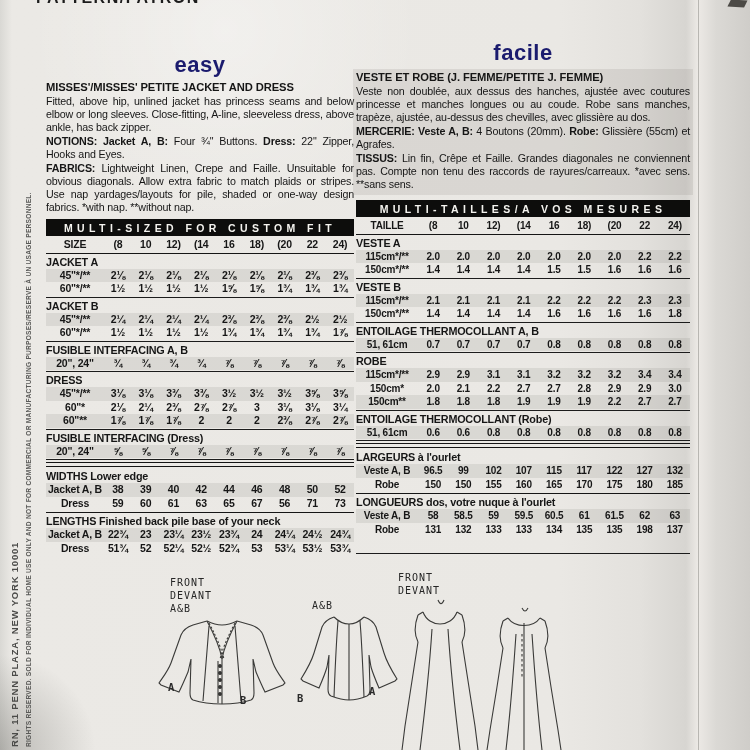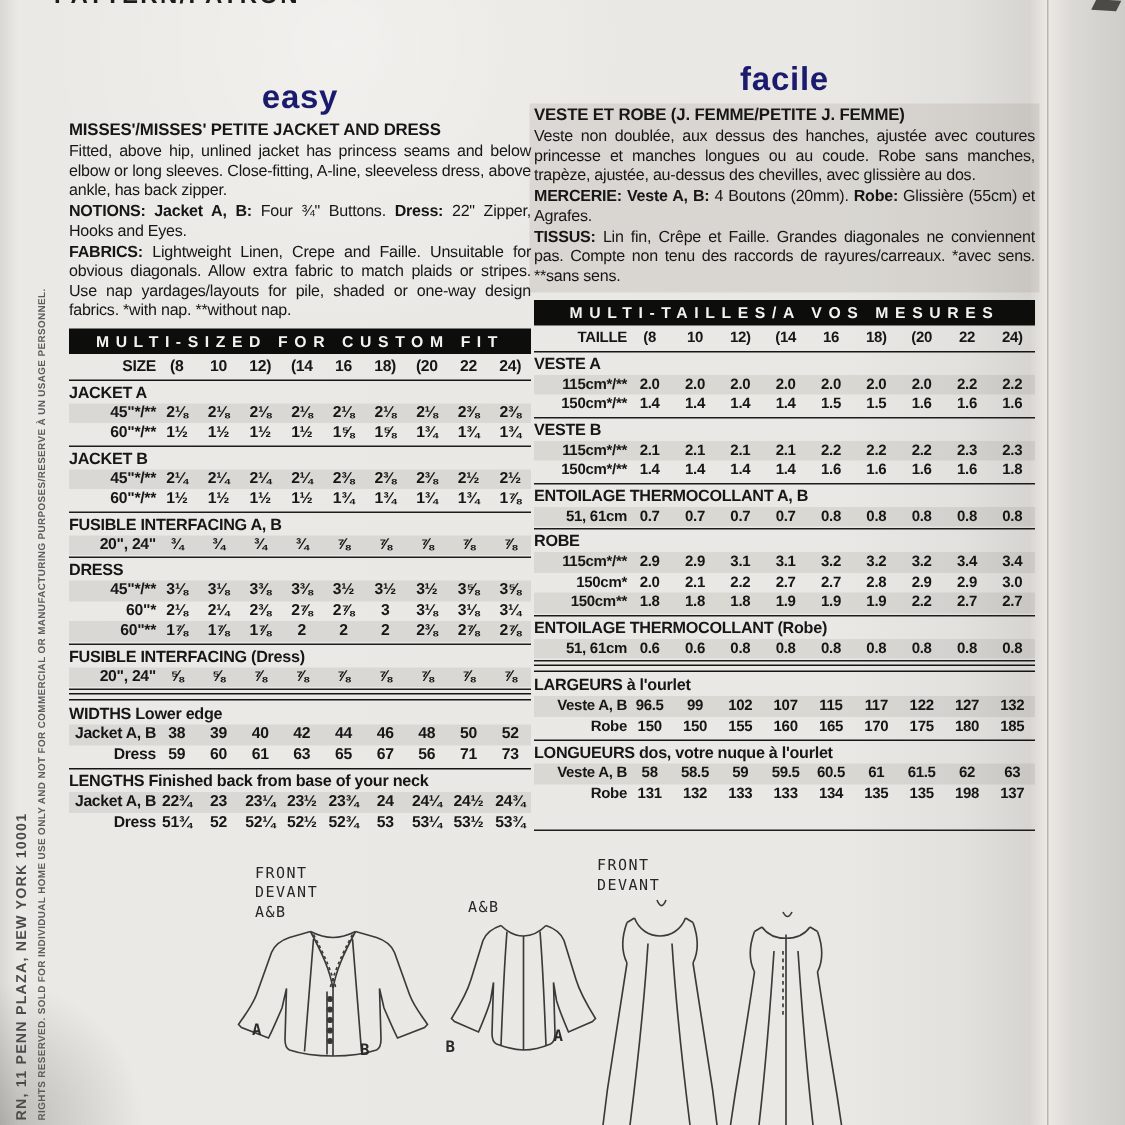--- a/index.html
+++ b/index.html
@@ -24,21 +24,21 @@
   .body-text{font-size:10.7px;line-height:13px;margin:0 0 1px;text-align:justify;letter-spacing:-.15px;}
   .b{font-weight:800;}
   .fr-panel{background:rgba(128,125,117,.16);padding:2px 3px 3px;margin:0 -3px 2px;}
 
   .table-bar{background:#0d0d0c;color:#f4f3ef;font-weight:700;font-size:10.5px;height:17px;
     display:flex;align-items:center;justify-content:center;letter-spacing:4.4px;margin-top:5px;}
   .t-row{display:grid;grid-template-columns:var(--lab) repeat(9,1fr);align-items:baseline;
     font-size:10.5px;font-weight:700;line-height:13.5px;letter-spacing:-.2px;}
   .col-fr .t-row{font-size:10px;}
   .t-size{border-bottom:1.6px solid #151515;padding:2px 0 1px;}
-  .t-label{text-align:right;white-space:nowrap;}
+  .t-label{text-align:center;white-space:nowrap;}
   .t-cell{text-align:center;white-space:nowrap;}
   .t-title{font-size:10.8px;font-weight:800;line-height:14px;padding-top:1px;letter-spacing:-.2px;}
   .t-section{border-bottom:1px solid #1c1c1c;padding-bottom:1px;}
   .t-section .t-row:nth-child(even),.t-group .t-row:nth-child(even){background:rgba(112,110,102,.13);}
   .rule-double{height:3px;border-top:1.2px solid #141414;border-bottom:1.2px solid #141414;margin:2px 0 1px;}
   .g-border{border-bottom:1.6px solid #151515;padding-bottom:2px;}
   .g-end{border-bottom:1px solid #1c1c1c;padding-bottom:17px;}
 
   .figures{position:absolute;inset:0;}
   .fig{position:absolute;}
@@ -224,21 +224,21 @@
           <span class="t-cell">61</span>
           <span class="t-cell">63</span>
           <span class="t-cell">65</span>
           <span class="t-cell">67</span>
           <span class="t-cell">56</span>
           <span class="t-cell">71</span>
           <span class="t-cell">73</span>
         </div>
       </div>
     <div class="t-group">
-        <div class="t-title">LENGTHS Finished back from base of your neck</div>
+        <div class="t-title">LENGTHS Finished back pile base of your neck</div>
         <div class="t-row">
           <span class="t-label">Jacket A, B</span>
           <span class="t-cell">22¾</span>
           <span class="t-cell">23</span>
           <span class="t-cell">23¼</span>
           <span class="t-cell">23½</span>
           <span class="t-cell">23¾</span>
           <span class="t-cell">24</span>
           <span class="t-cell">24¼</span>
           <span class="t-cell">24½</span>

